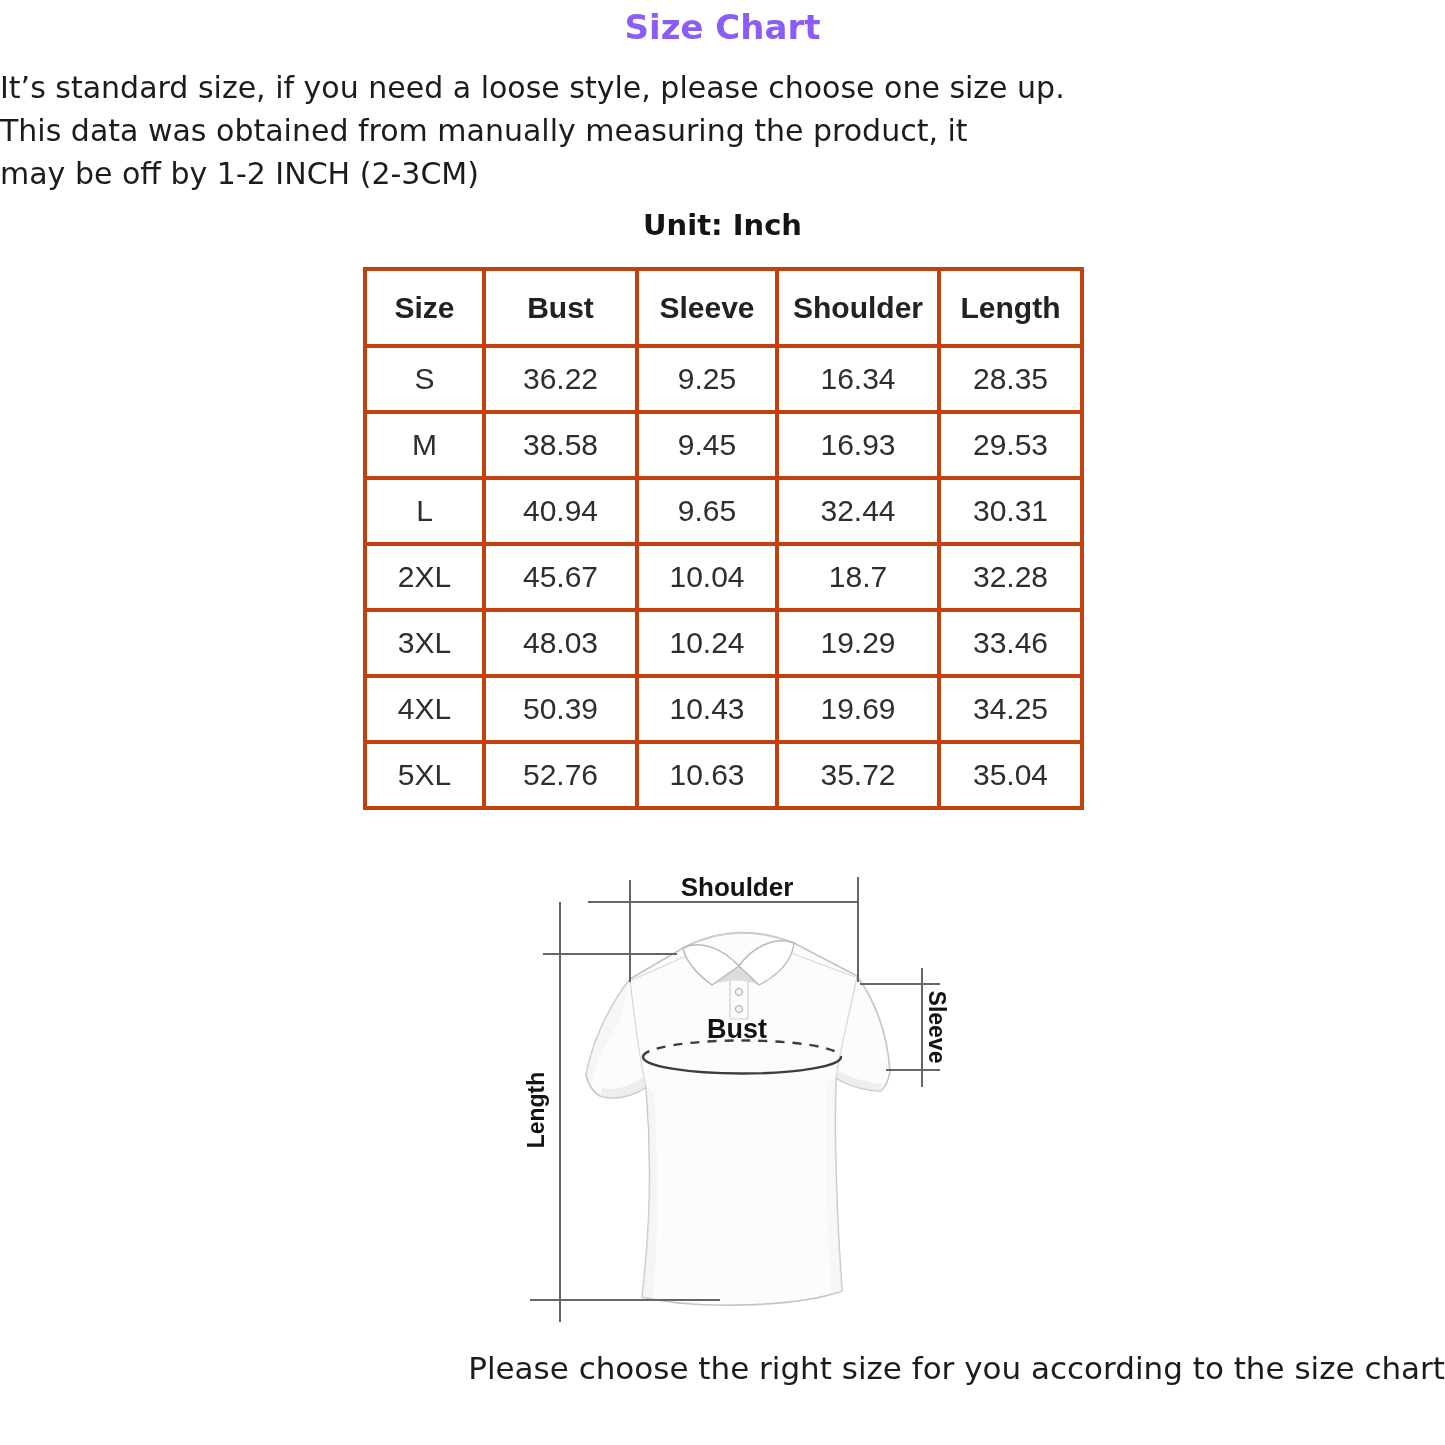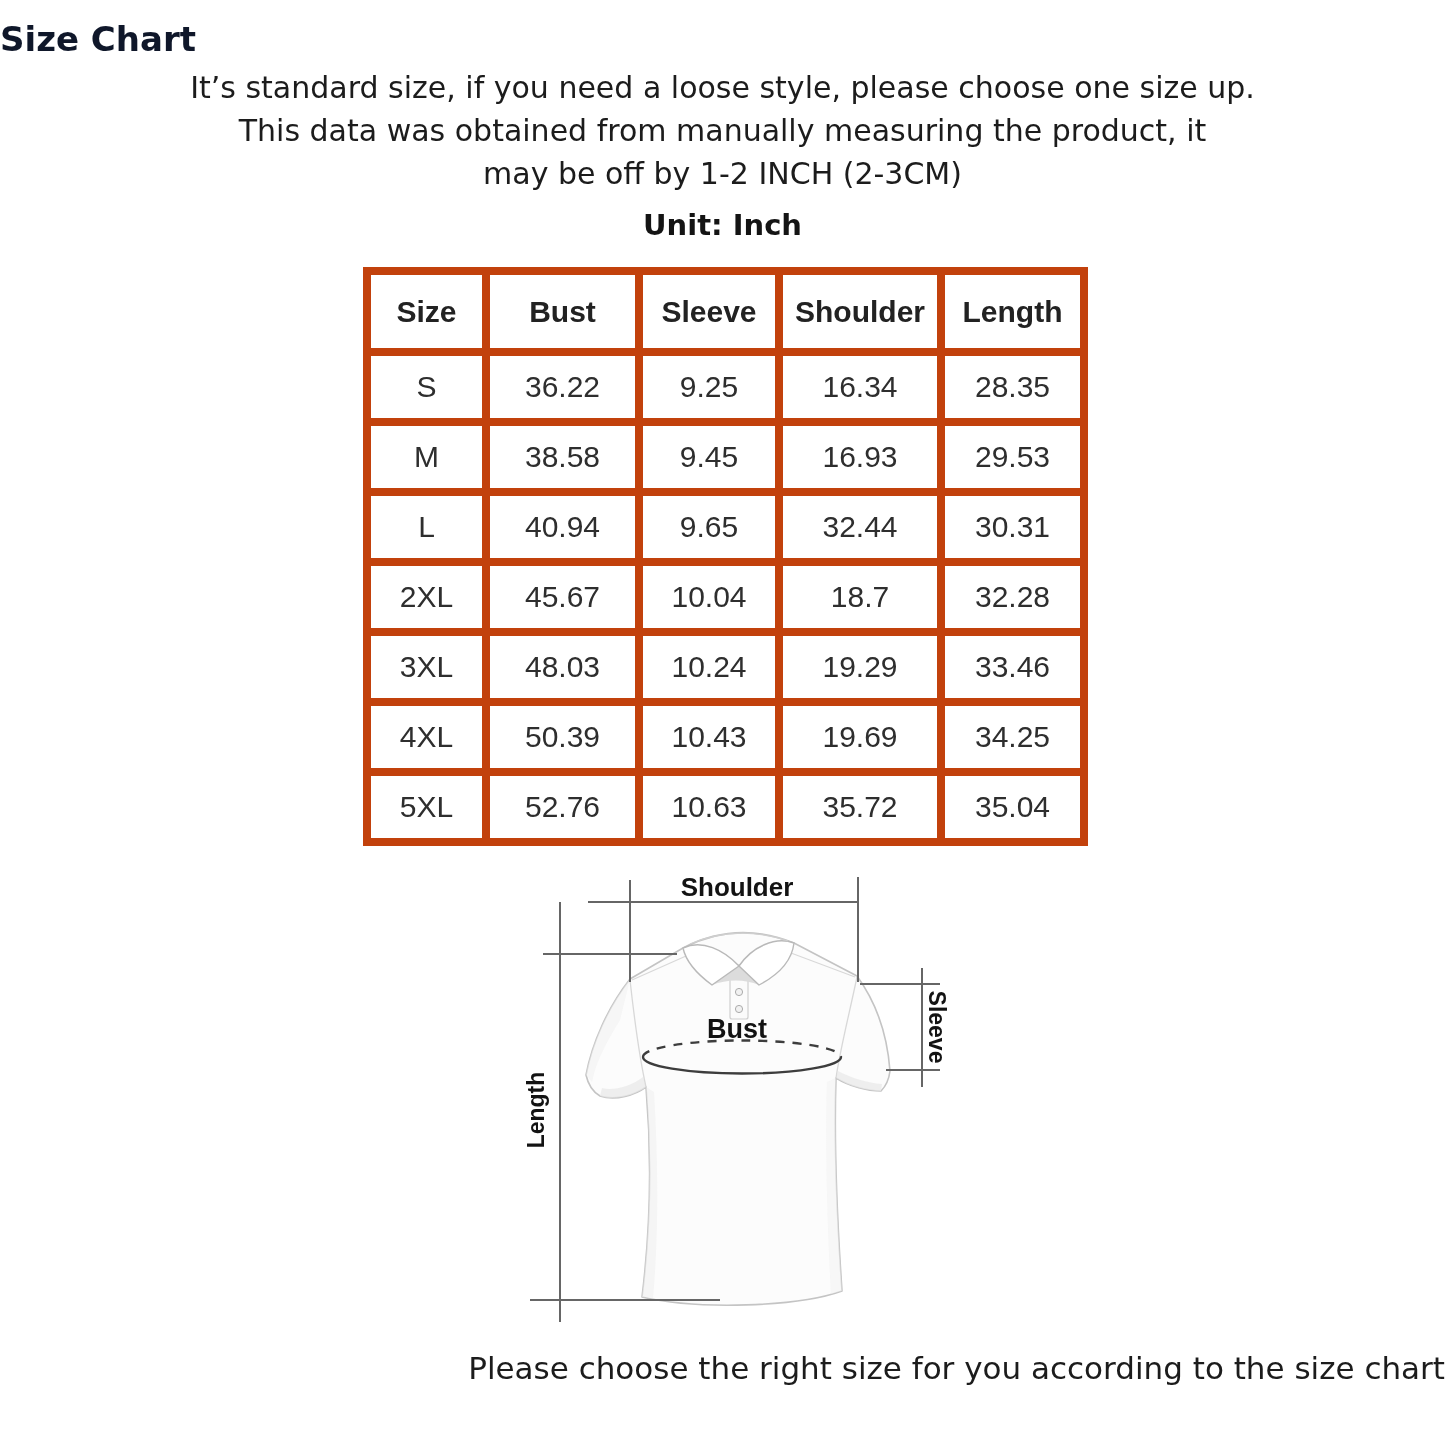--- a/index.html
+++ b/index.html
@@ -6,41 +6,41 @@
   body{
     width:1445px;height:1445px;
     background:#ffffff;
     position:relative;
     overflow:hidden;
     font-family:"DejaVu Sans",sans-serif;
     color:#1c1c1c;
   }
   .page-title{
     position:absolute;top:7px;left:0;width:100%;
-    text-align:left;
-    font-size:34px;font-weight:700;color:#0f172a;margin-top:12px;
+    text-align:center;
+    font-size:34px;font-weight:700;color:#8b5cf6;
   }
   .description{
     position:absolute;top:66px;left:0;width:100%;
-    text-align:center;
+    text-align:left;
     font-size:30px;line-height:43px;font-weight:400;color:#1c1c1c;
   }
   .unit-label{
     position:absolute;top:208px;left:0;width:100%;
     text-align:center;
     font-size:29px;font-weight:700;color:#141414;
   }
   table.size-table{
     position:absolute;left:363px;top:267px;
     border-collapse:collapse;table-layout:fixed;
     font-family:"Liberation Sans",sans-serif;
     color:#2e2e2e;
   }
   .size-table th,.size-table td{
-    border:8px solid #c2410c;
+    border:4px solid #c2410c;
     text-align:center;vertical-align:middle;
     padding:0;overflow:hidden;
   }
   .size-table th{height:73px;font-size:30px;font-weight:700;color:#222;}
   .size-table td{height:62px;font-size:30px;font-weight:400;}
   .diagram-wrap{
     position:absolute;left:500px;top:860px;width:490px;height:480px;
   }
   .footer-note{
     position:absolute;top:1346px;left:0;width:100%;

